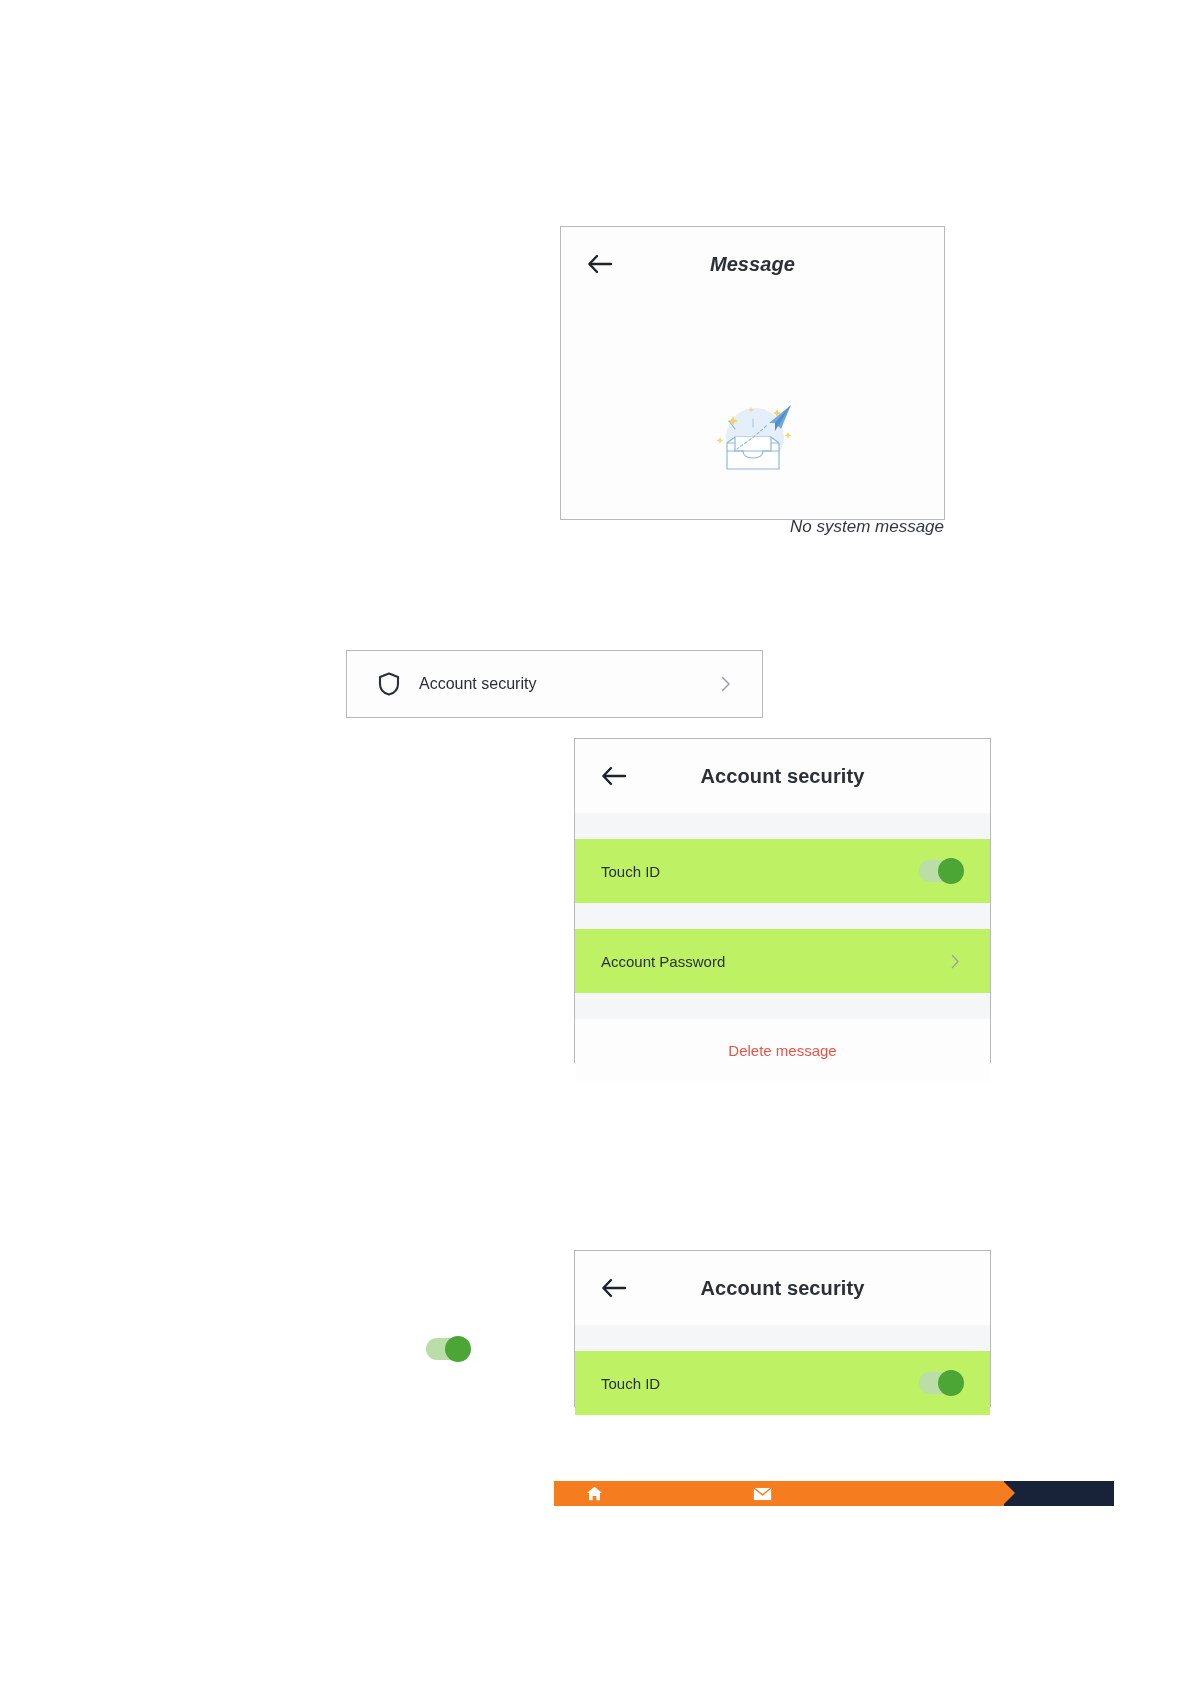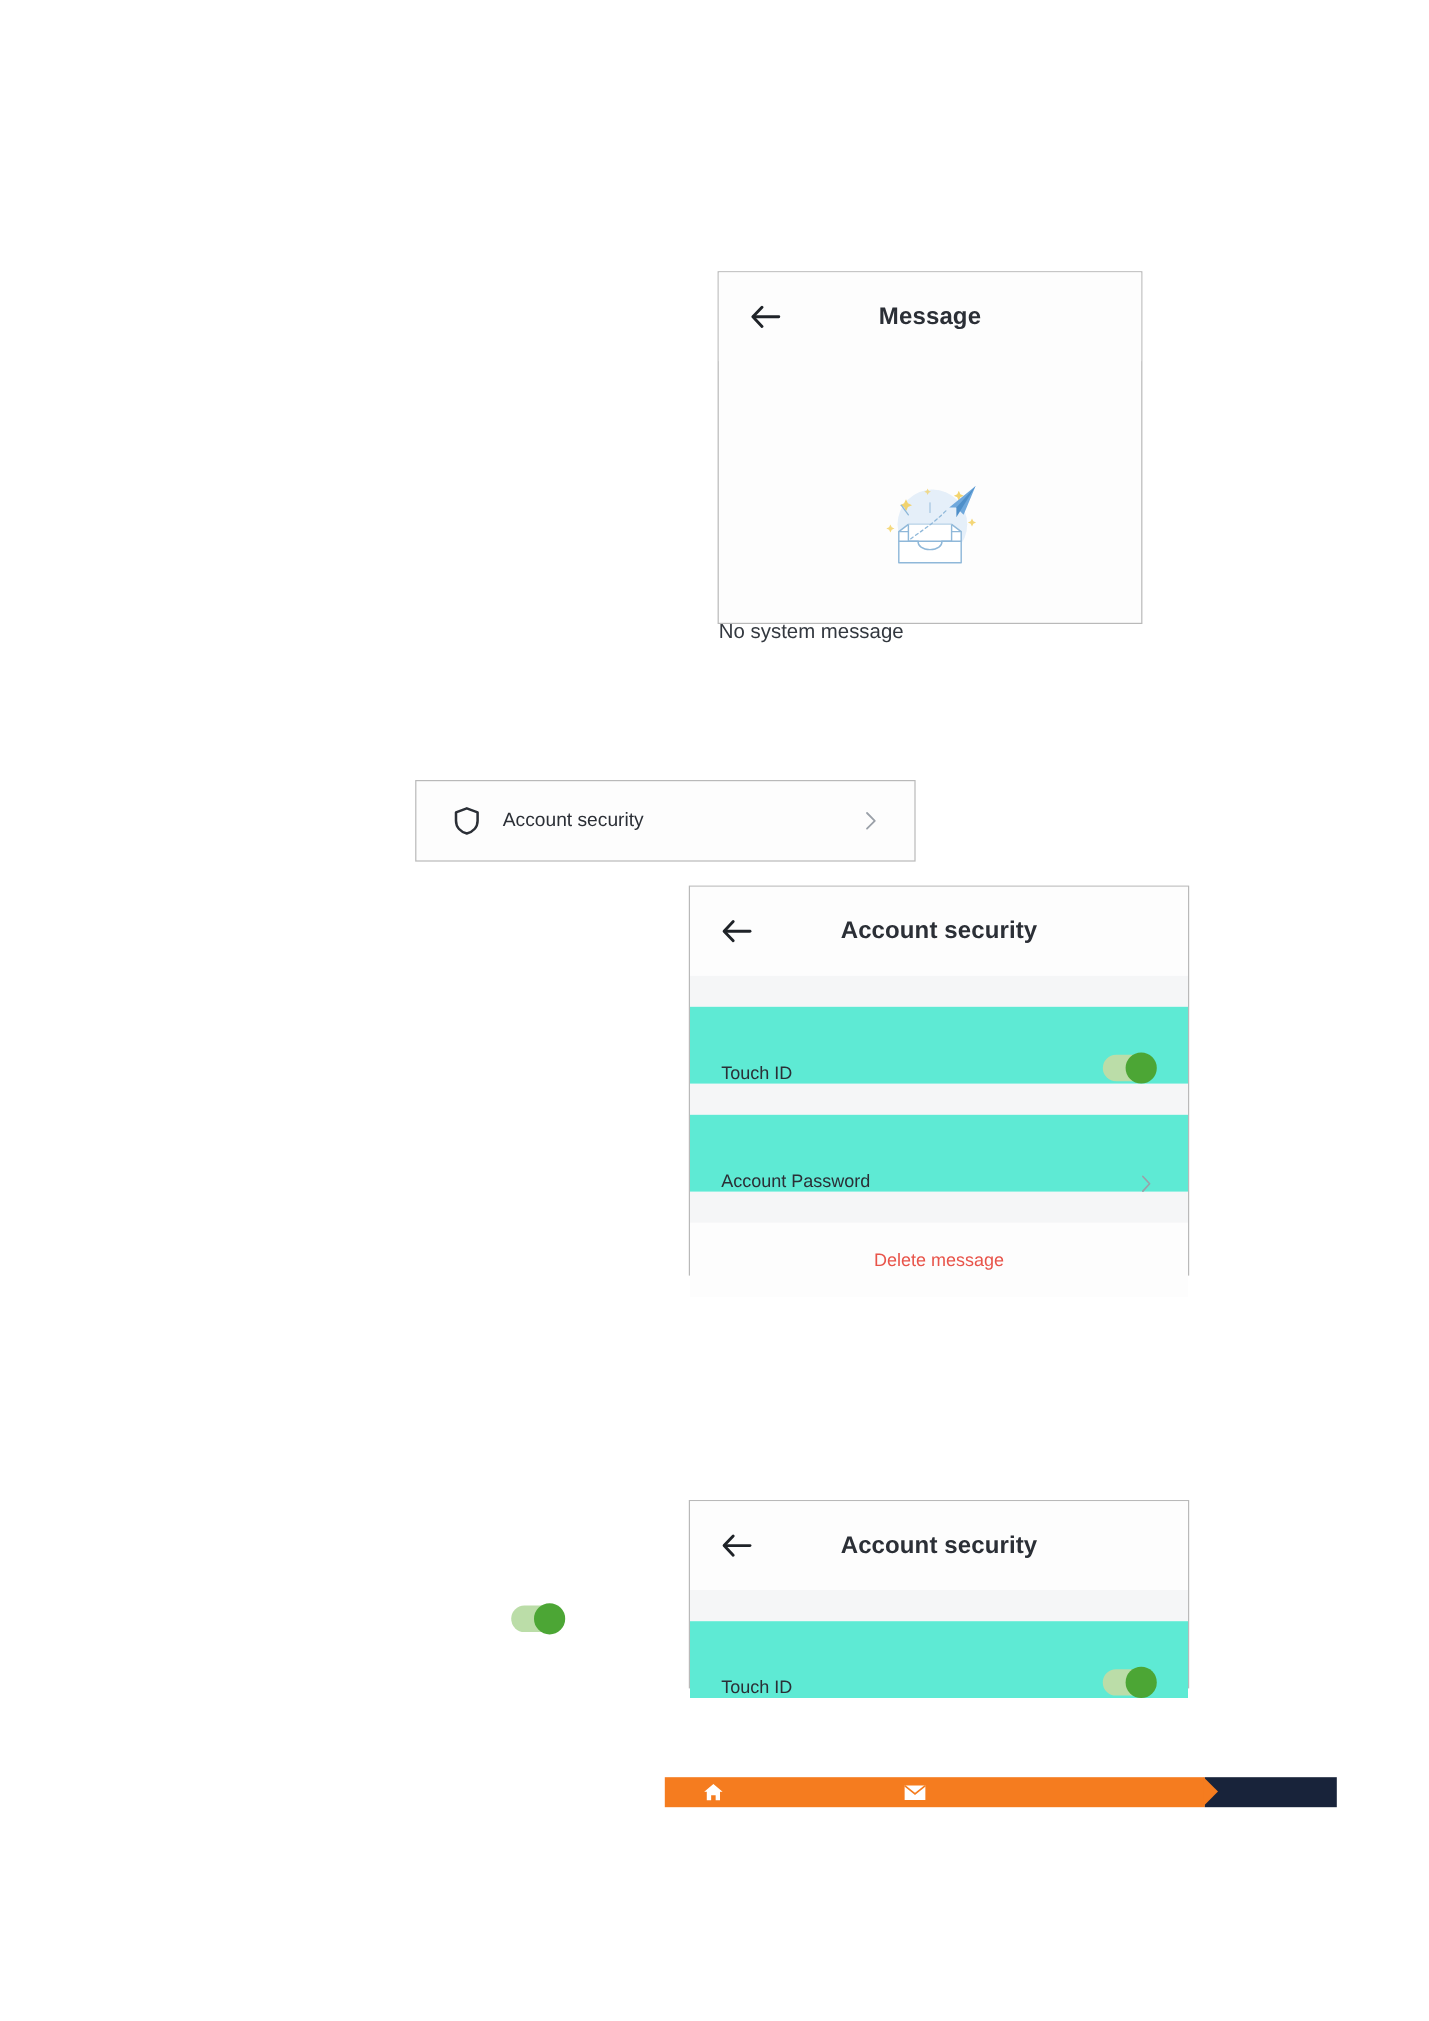--- a/index.html
+++ b/index.html
@@ -36,37 +36,37 @@
     width:100%;
     text-align:center;
     font-size:20px;
     font-weight:bold;
     color:#2b2f36;
     letter-spacing:.1px;
   }
 
   
   #message-panel{
-    left:598px;top:226px;width:354px;height:294px;
+    left:560px;top:226px;width:385px;height:294px;font-style:italic;
   }
   .msg-body{
     position:relative;
     height:220px;
   }
   .msg-illus{
     position:absolute;
     left:50%;top:96px;
     transform:translateX(-50%);
     width:92px;height:82px;
   }
   .msg-empty-text{
     position:absolute;
     left:0;right:0;
     top:216px;
-    text-align:left;
+    text-align:right;
     font-size:17px;
     color:#33383f;
   }
 
   
   #account-security-row{
     left:346px;top:650px;width:417px;height:68px;
     display:flex;align-items:center;
     background:#fdfdfd;
     cursor:pointer;
@@ -91,22 +91,22 @@
   
   #account-security-panel{
     left:574px;top:738px;width:417px;height:325px;
   }
   .as-spacer{
     background:#f5f6f7;
     height:26px;
   }
   .as-row{
     height:64px;
-    background:#5eead4;
-    display:flex;align-items:flex-end;
+    background:#bef264;
+    display:flex;align-items:center;
     position:relative;
   }
   .as-row .as-label{
     margin-left:26px;
     font-size:15px;
     color:#2b2f36;
     flex:1;
   }
   .as-row .as-chev{
     margin-right:28px;

